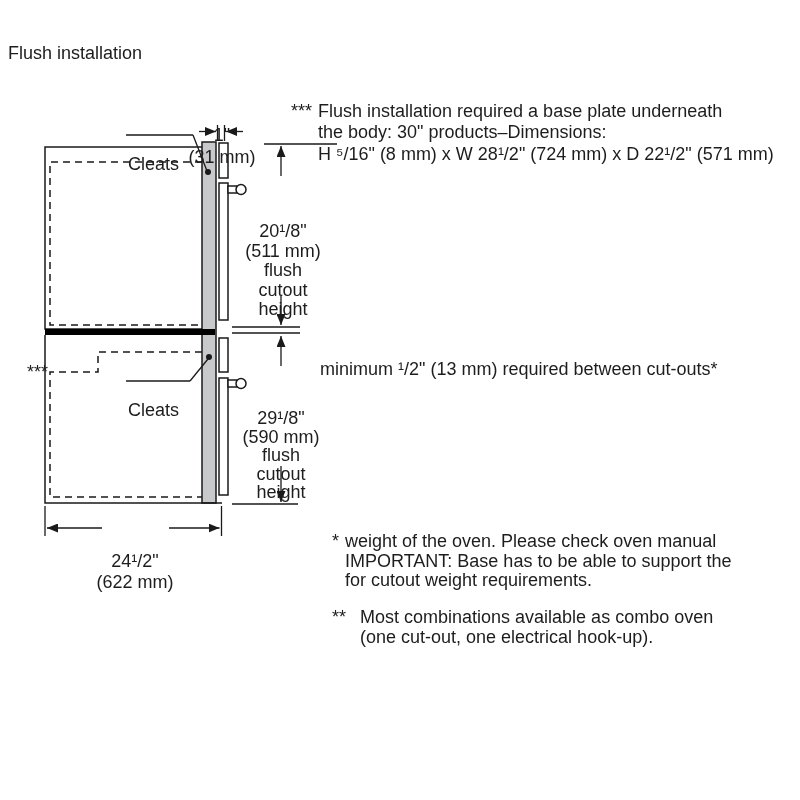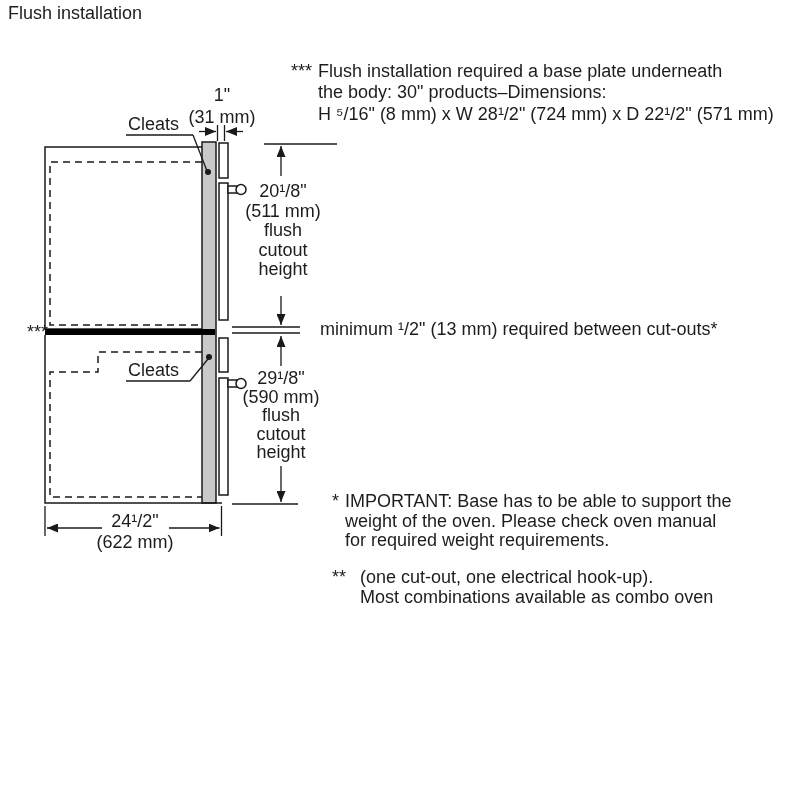--- a/index.html
+++ b/index.html
@@ -1,21 +1,21 @@
 <!DOCTYPE html>
 <html><head>
 <meta charset="utf-8">
 <style>
   html,body{margin:0;padding:0;background:#fff;}
   .stage{
     position:relative;width:800px;height:800px;background:#ffffff;overflow:hidden;
     font-family:"Liberation Sans","DejaVu Sans",sans-serif;
     color:#1d1d1d;font-size:18px;line-height:20px;
   }
-  .abs{position:absolute;}
+  .abs{position:absolute;margin-top:40px;}
   .c{transform:translateX(-50%);text-align:center;}
   .row{display:flex;align-items:flex-start;}
   .mk{flex:none;}
   .lh195{line-height:19.5px;}
   .lh185{line-height:18.5px;}
   .lh205{line-height:20.5px;}
   .lh22{line-height:22px;}
   svg{position:absolute;left:0;top:0;}
 </style>
 </head>
@@ -129,28 +129,28 @@
   </div>
 
   <div class="abs c lh205" style="left:135px;top:511px;">
     <div>24¹/2"</div>
     <div>(622 mm)</div>
   </div>
 
   <div class="abs row lh195" style="left:332px;top:492px;">
     <div class="mk" style="width:13px;">*</div>
     <div>
+      <div>weight of the oven. Please check oven manual</div>
       <div>IMPORTANT: Base has to be able to support the</div>
-      <div>weight of the oven. Please check oven manual</div>
-      <div>for required weight requirements.</div>
+      <div>for cutout weight requirements.</div>
     </div>
   </div>
 
   <div class="abs row lh195" style="left:332px;top:568px;">
     <div class="mk" style="width:28px;">**</div>
     <div>
+      <div>Most combinations available as combo oven</div>
       <div>(one cut-out, one electrical hook-up).</div>
-      <div>Most combinations available as combo oven</div>
     </div>
   </div>
 
 
 </div>
 
 </body></html>

